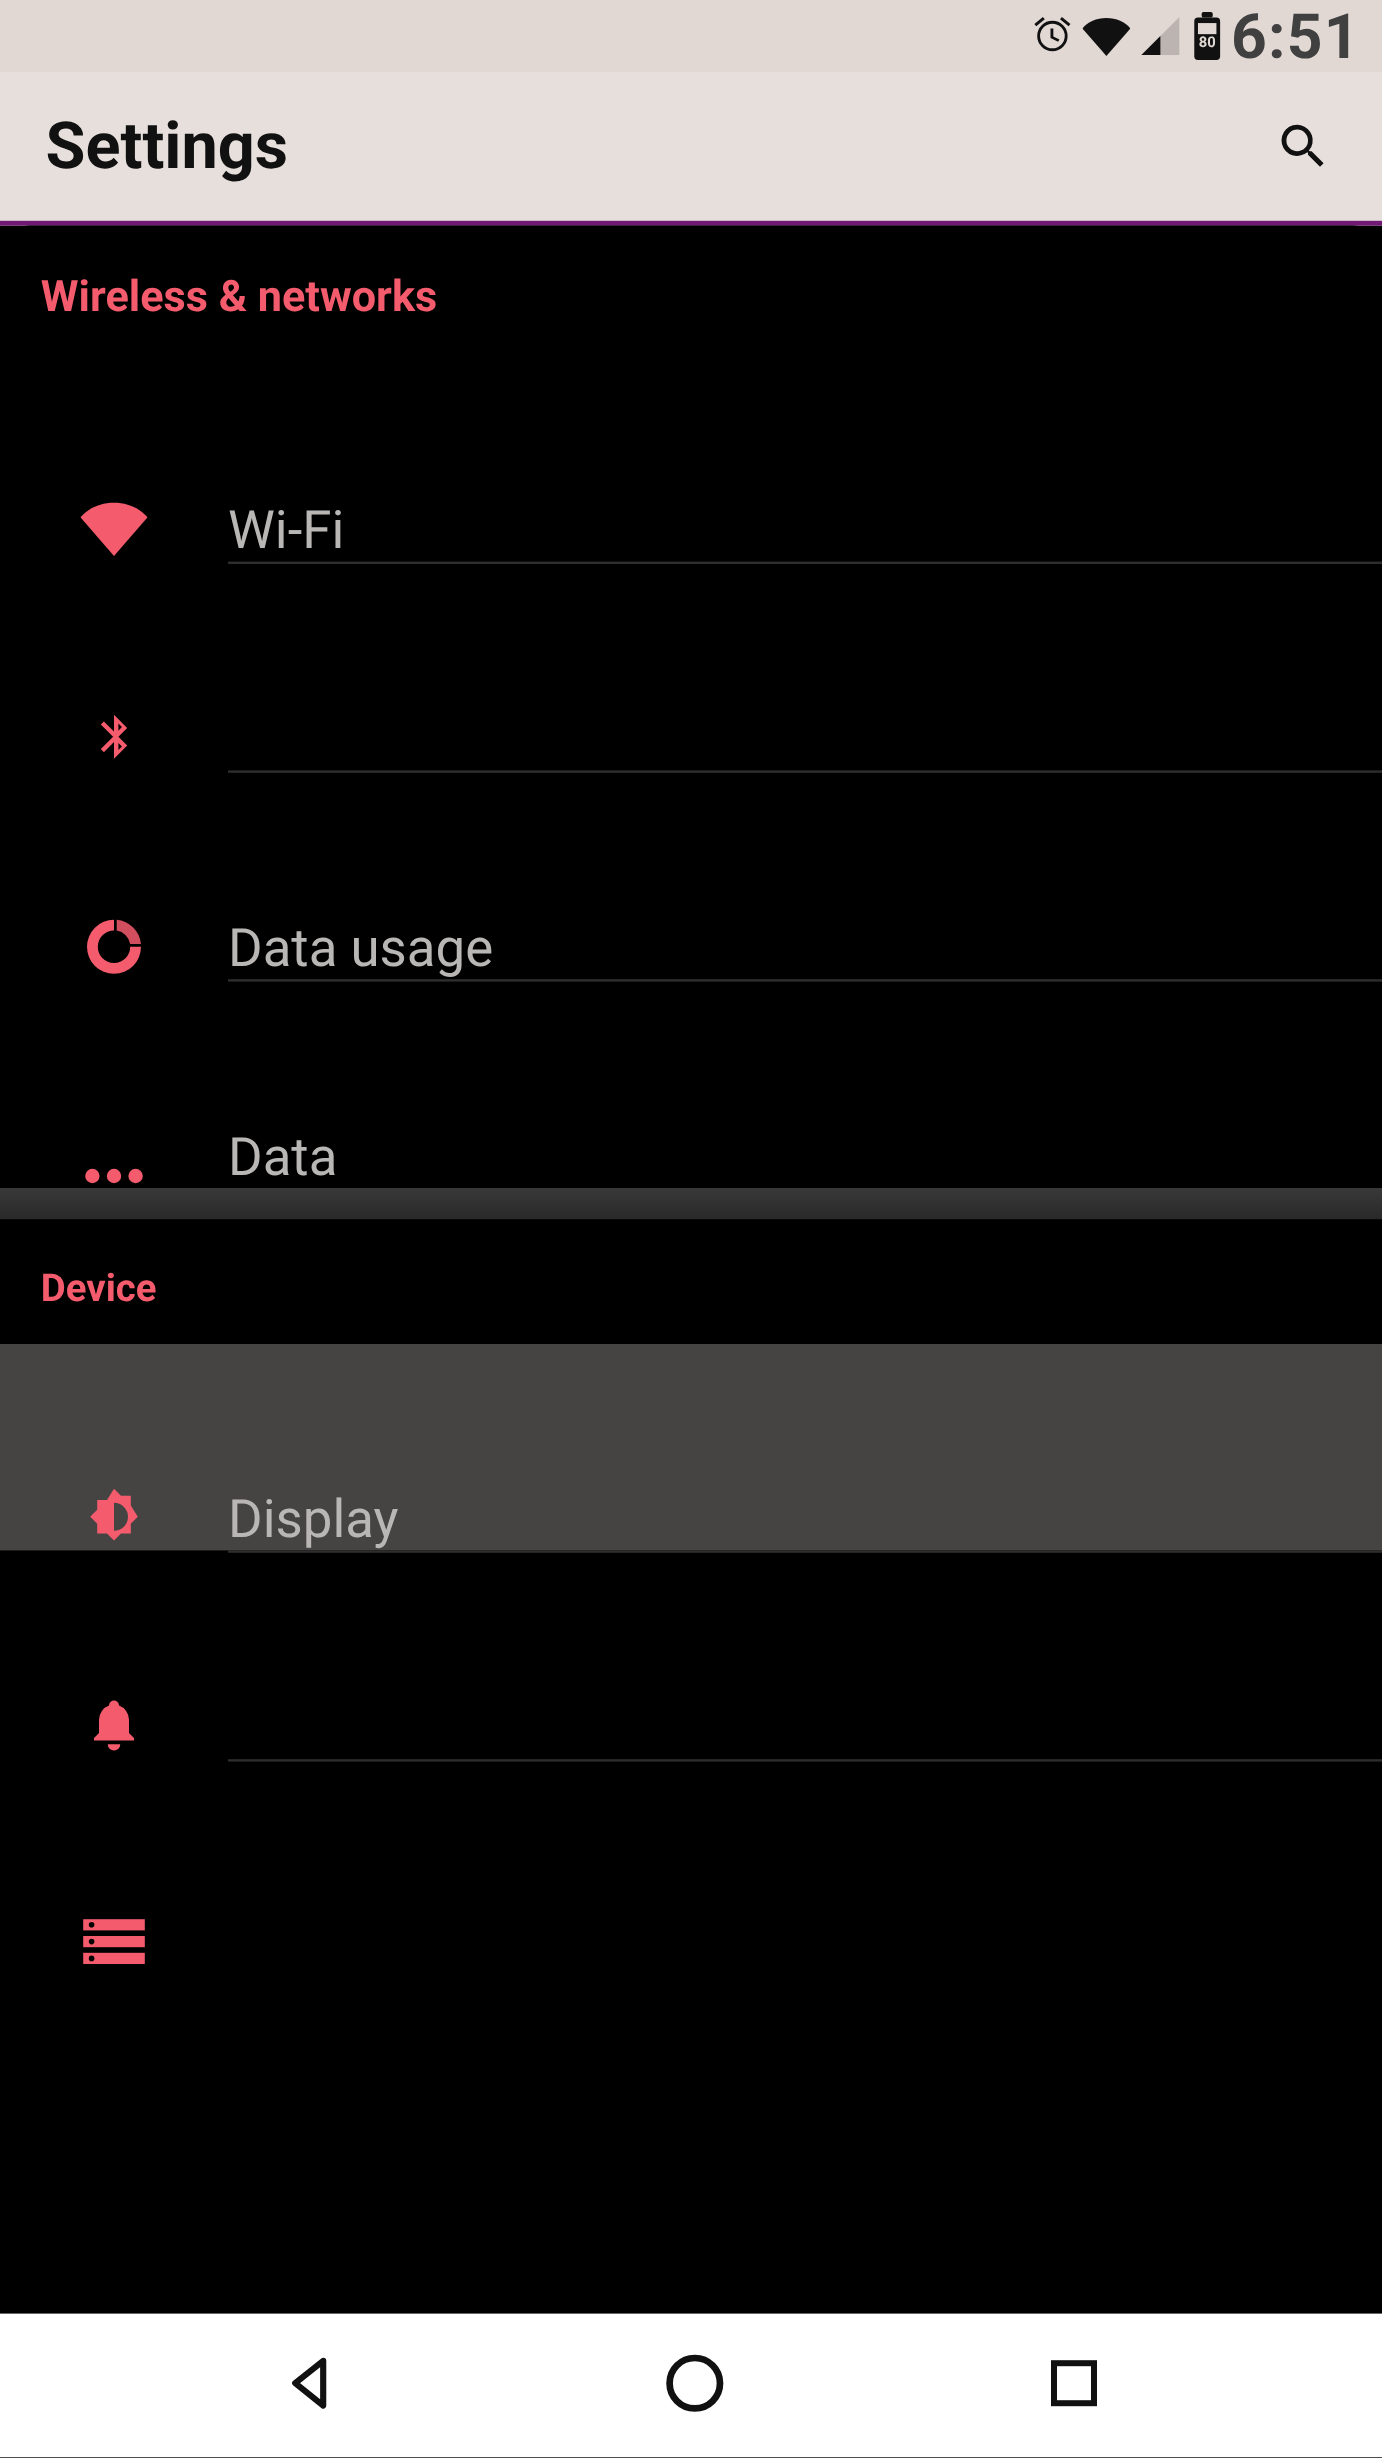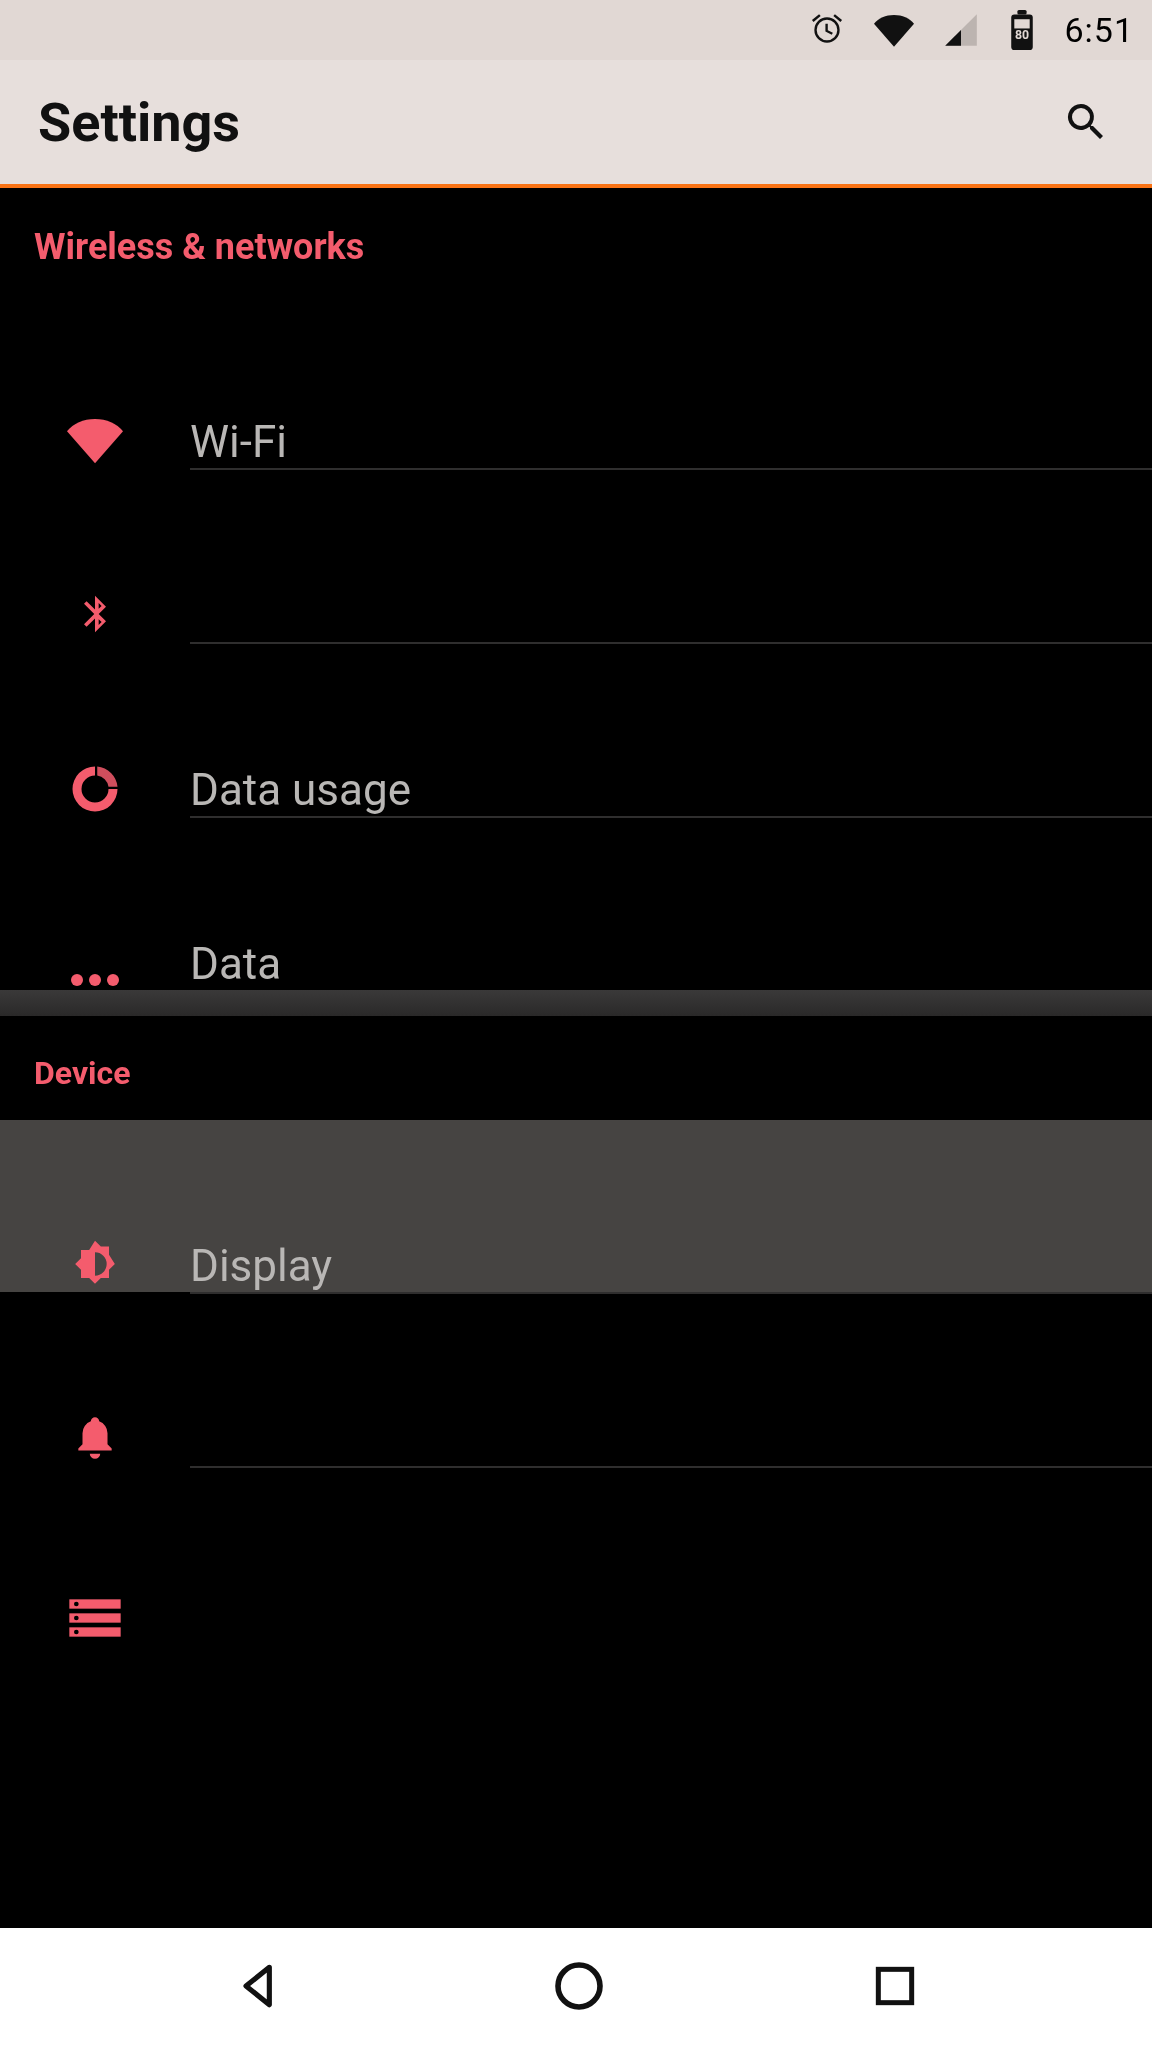--- a/index.html
+++ b/index.html
@@ -7,34 +7,34 @@
   body { display: flex; flex-direction: column; background: #000; }
 
   
   .status-bar {
     height: 60px;
     background: #e1d8d4;
     display: flex;
     align-items: center;
     justify-content: flex-end;
     padding: 0 18px;
-    gap: 28px;
-  }
-  .status-bar .clock { font-size: 34px; color: #000000; font-weight: 400; letter-spacing: 1px; }
+    gap: 6px;
+  }
+  .status-bar .clock { font-size: 52px; color: #404040; font-weight: 700; letter-spacing: 1px; }
   .status-bar svg { display: block; }
 
   
   .app-bar {
     height: 128px;
     background: #e7dfdc;
     display: flex;
     align-items: center;
     justify-content: space-between;
     padding: 0 38px 0 38px;
-    border-bottom: 4px solid #f97316;
+    border-bottom: 4px solid #701a75;
   }
   .app-bar .title { font-size: 54px; font-weight: 700; color: #111; }
   .app-bar .search-btn { width: 56px; height: 56px; display: flex; align-items: center; justify-content: center; }
 
   
   .content { flex: 1; background: #000; overflow: hidden; border-radius: 25px; }
   .section-header {
     color: #f45c6d;
     font-size: 36px;
     font-weight: 700;

